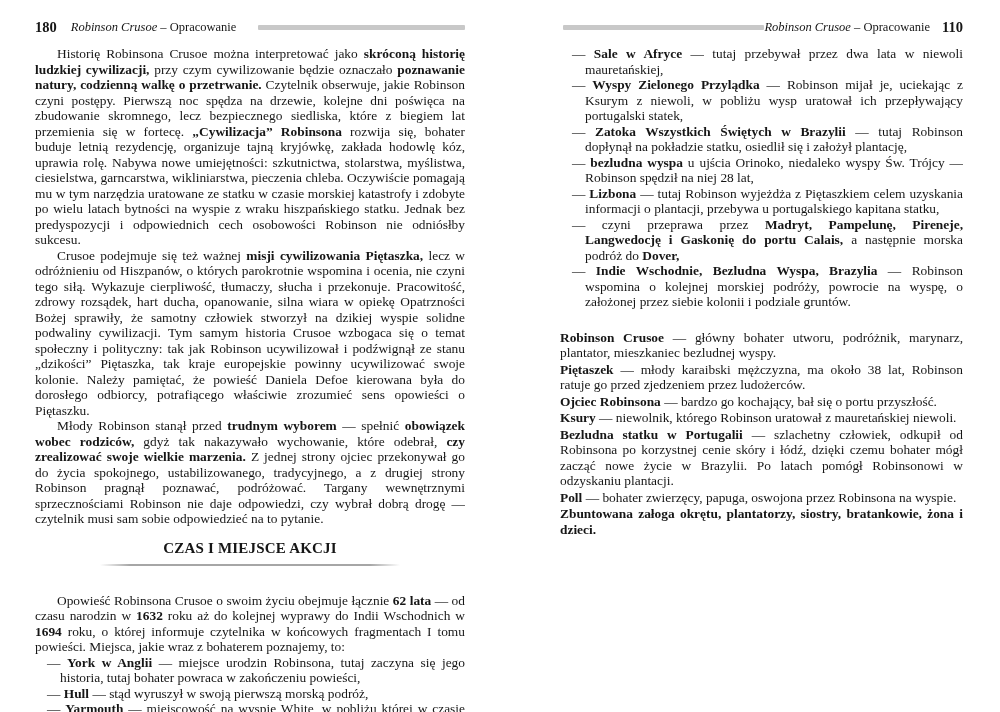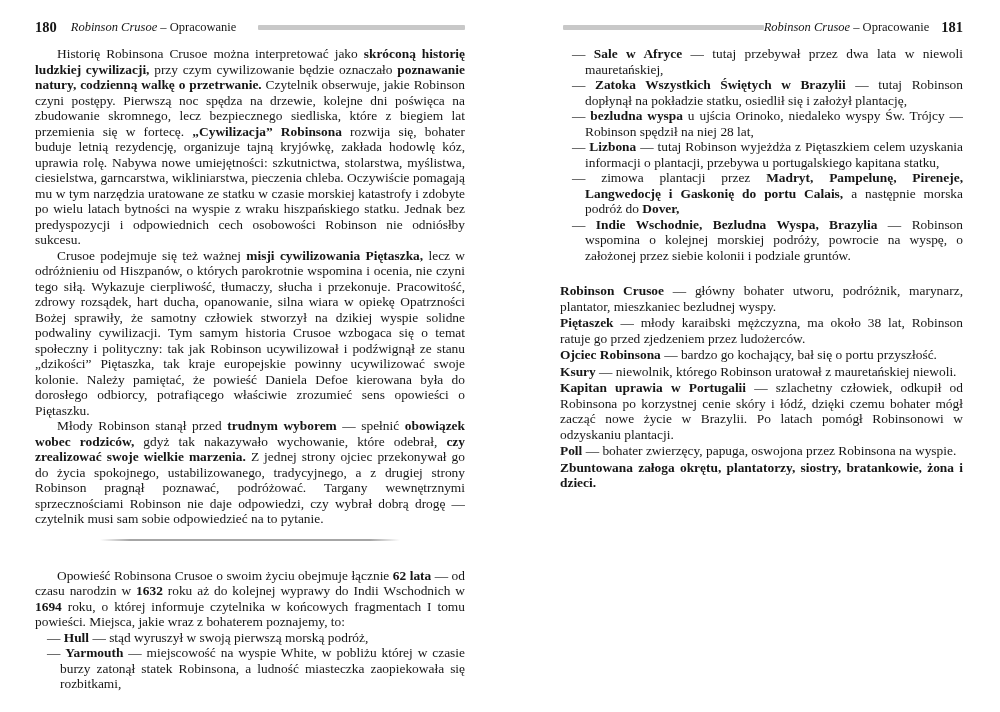--- a/index.html
+++ b/index.html
@@ -66,56 +66,59 @@
       <span class="rtitle"><span class="ital">Robinson Crusoe</span> <span>– Opracowanie</span></span>
       <div class="hbar hbar--left"></div>
     </div>
 
     <div class="page-body">
       <p class="para"><span>Historię Robinsona Crusoe można interpretować jako </span><span class="b">skróconą historię ludzkiej cywilizacji,</span><span> przy czym cywilizowanie będzie oznaczało </span><span class="b">poznawanie natury, codzienną walkę o przetrwanie.</span><span> Czytelnik obserwuje, jakie Robinson czyni postępy. Pierwszą noc spędza na drzewie, kolejne dni poświęca na zbudowanie skromnego, lecz bezpiecznego siedliska, które z biegiem lat przemienia się w fortecę. </span><span class="b">„Cywilizacja” Robinsona</span><span> rozwija się, bohater buduje letnią rezydencję, organizuje tajną kryjówkę, zakłada hodowlę kóz, uprawia rolę. Nabywa nowe umiejętności: szkutnictwa, stolarstwa, myślistwa, ciesielstwa, garncarstwa, wikliniarstwa, pieczenia chleba. Oczywiście pomagają mu w tym narzędzia uratowane ze statku w czasie morskiej katastrofy i zdobyte po wielu latach bytności na wyspie z wraku hiszpańskiego statku. Jednak bez predyspozycji i odpowiednich cech osobowości Robinson nie odniósłby sukcesu.</span></p>
       <p class="para"><span>Crusoe podejmuje się też ważnej </span><span class="b">misji cywilizowania Piętaszka,</span><span> lecz w odróżnieniu od Hiszpanów, o których parokrotnie wspomina i ocenia, nie czyni tego siłą. Wykazuje cierpliwość, tłumaczy, słucha i przekonuje. Pracowitość, zdrowy rozsądek, hart ducha, opanowanie, silna wiara w opiekę Opatrzności Bożej sprawiły, że samotny człowiek stworzył na dzikiej wyspie solidne podwaliny cywilizacji. Tym samym historia Crusoe wzbogaca się o temat społeczny i polityczny: tak jak Robinson ucywilizował i podźwignął ze stanu „dzikości” Piętaszka, tak kraje europejskie powinny ucywilizować swoje kolonie. Należy pamiętać, że powieść Daniela Defoe kierowana była do dorosłego odbiorcy, potrafiącego właściwie zrozumieć sens opowieści o Piętaszku.</span></p>
       <p class="para"><span>Młody Robinson stanął przed </span><span class="b">trudnym wyborem</span><span> — spełnić </span><span class="b">obowiązek wobec rodziców,</span><span> gdyż tak nakazywało wychowanie, które odebrał, </span><span class="b">czy zrealizować swoje wielkie marzenia.</span><span> Z jednej strony ojciec przekonywał go do życia spokojnego, ustabilizowanego, tradycyjnego, a z drugiej strony Robinson pragnął poznawać, podróżować. Targany wewnętrznymi sprzecznościami Robinson nie daje odpowiedzi, czy wybrał dobrą drogę — czytelnik musi sam sobie odpowiedzieć na to pytanie.</span></p>
 
       <div class="section-block">
+        <h2 class="section-head">CZAS I MIEJSCE AKCJI</h2>
         <div class="head-rule"></div>
       </div>
 
       <p class="para intro"><span>Opowieść Robinsona Crusoe o swoim życiu obejmuje łącznie </span><span class="b">62 lata</span><span> — od czasu narodzin w </span><span class="b">1632</span><span> roku aż do kolejnej wyprawy do Indii Wschodnich w </span><span class="b">1694</span><span> roku, o której informuje czytelnika w końcowych fragmentach I tomu powieści. Miejsca, jakie wraz z bohaterem poznajemy, to:</span></p>
 
       <div class="bullets">
+        <div class="bullet"><span>— </span><span class="b">York w Anglii</span><span> — miejsce urodzin Robinsona, tutaj zaczyna się jego historia, tutaj bohater powraca w zakończeniu powieści,</span></div>
         <div class="bullet"><span>— </span><span class="b">Hull</span><span> — stąd wyruszył w swoją pierwszą morską podróż,</span></div>
         <div class="bullet"><span>— </span><span class="b">Yarmouth</span><span> — miejscowość na wyspie White, w pobliżu której w czasie burzy zatonął statek Robinsona, a ludność miasteczka zaopiekowała się rozbitkami,</span></div>
 
       </div>
     </div>
   </div>
 
   <div class="page page--right">
     <div class="rheader rheader--right">
       <div class="hbar hbar--right"></div>
       <span class="rtitle"><span class="ital">Robinson Crusoe</span> <span>– Opracowanie</span></span>
-      <span class="pagenum">181</span>
+      <span class="pagenum">110</span>
     </div>
 
     <div class="page-body">
       <div class="bullets">
         <div class="bullet"><span>— </span><span class="b">Sale w Afryce</span><span> — tutaj przebywał przez dwa lata w niewoli mauretańskiej,</span></div>
+        <div class="bullet"><span>— </span><span class="b">Wyspy Zielonego Przylądka</span><span> — Robinson mijał je, uciekając z Ksurym z niewoli, w pobliżu wysp uratował ich przepływający portugalski statek,</span></div>
         <div class="bullet"><span>— </span><span class="b">Zatoka Wszystkich Świętych w Brazylii</span><span> — tutaj Robinson dopłynął na pokładzie statku, osiedlił się i założył plantację,</span></div>
         <div class="bullet"><span>— </span><span class="b">bezludna wyspa</span><span> u ujścia Orinoko, niedaleko wyspy Św. Trójcy — Robinson spędził na niej 28 lat,</span></div>
         <div class="bullet"><span>— </span><span class="b">Lizbona</span><span> — tutaj Robinson wyjeżdża z Piętaszkiem celem uzyskania informacji o plantacji, przebywa u portugalskiego kapitana statku,</span></div>
-        <div class="bullet"><span>— zimowa plantacji przez </span><span class="b">Madryt, Pampelunę, Pireneje, Langwedocję i Gaskonię do portu Calais,</span><span> a następnie morska podróż do </span><span class="b">Dover,</span></div>
+        <div class="bullet"><span>— czyni przeprawa przez </span><span class="b">Madryt, Pampelunę, Pireneje, Langwedocję i Gaskonię do portu Calais,</span><span> a następnie morska podróż do </span><span class="b">Dover,</span></div>
         <div class="bullet"><span>— </span><span class="b">Indie Wschodnie, Bezludna Wyspa, Brazylia</span><span> — Robinson wspomina o kolejnej morskiej podróży, powrocie na wyspę, o założonej przez siebie kolonii i podziale gruntów.</span></div>
       </div>
 
 
       <div class="characters">
         <p class="character"><span class="b">Robinson Crusoe</span><span> — główny bohater utworu, podróżnik, marynarz, plantator, mieszkaniec bezludnej wyspy.</span></p>
         <p class="character"><span class="b">Piętaszek</span><span> — młody karaibski mężczyzna, ma około 38 lat, Robinson ratuje go przed zjedzeniem przez ludożerców.</span></p>
         <p class="character"><span class="b">Ojciec Robinsona</span><span> — bardzo go kochający, bał się o portu przyszłość.</span></p>
         <p class="character"><span class="b">Ksury</span><span> — niewolnik, którego Robinson uratował z mauretańskiej niewoli.</span></p>
-        <p class="character"><span class="b">Kapitan uprawia w Portugalii</span><span> — szlachetny człowiek, odkupił od Robinsona po korzystnej cenie skóry i łódź, dzięki czemu bohater mógł zacząć nowe życie w Brazylii. Po latach pomógł Robinsonowi w odzyskaniu plantacji.</span></p>
+        <p class="character"><span class="b">Bezludna statku w Portugalii</span><span> — szlachetny człowiek, odkupił od Robinsona po korzystnej cenie skóry i łódź, dzięki czemu bohater mógł zacząć nowe życie w Brazylii. Po latach pomógł Robinsonowi w odzyskaniu plantacji.</span></p>
         <p class="character"><span class="b">Poll</span><span> — bohater zwierzęcy, papuga, oswojona przez Robinsona na wyspie.</span></p>
         <p class="character"><span class="b">Zbuntowana załoga okrętu, plantatorzy, siostry, bratankowie, żona i dzieci.</span></p>
       </div>
     </div>
   </div>
 
 </div>
 
 </body></html>

